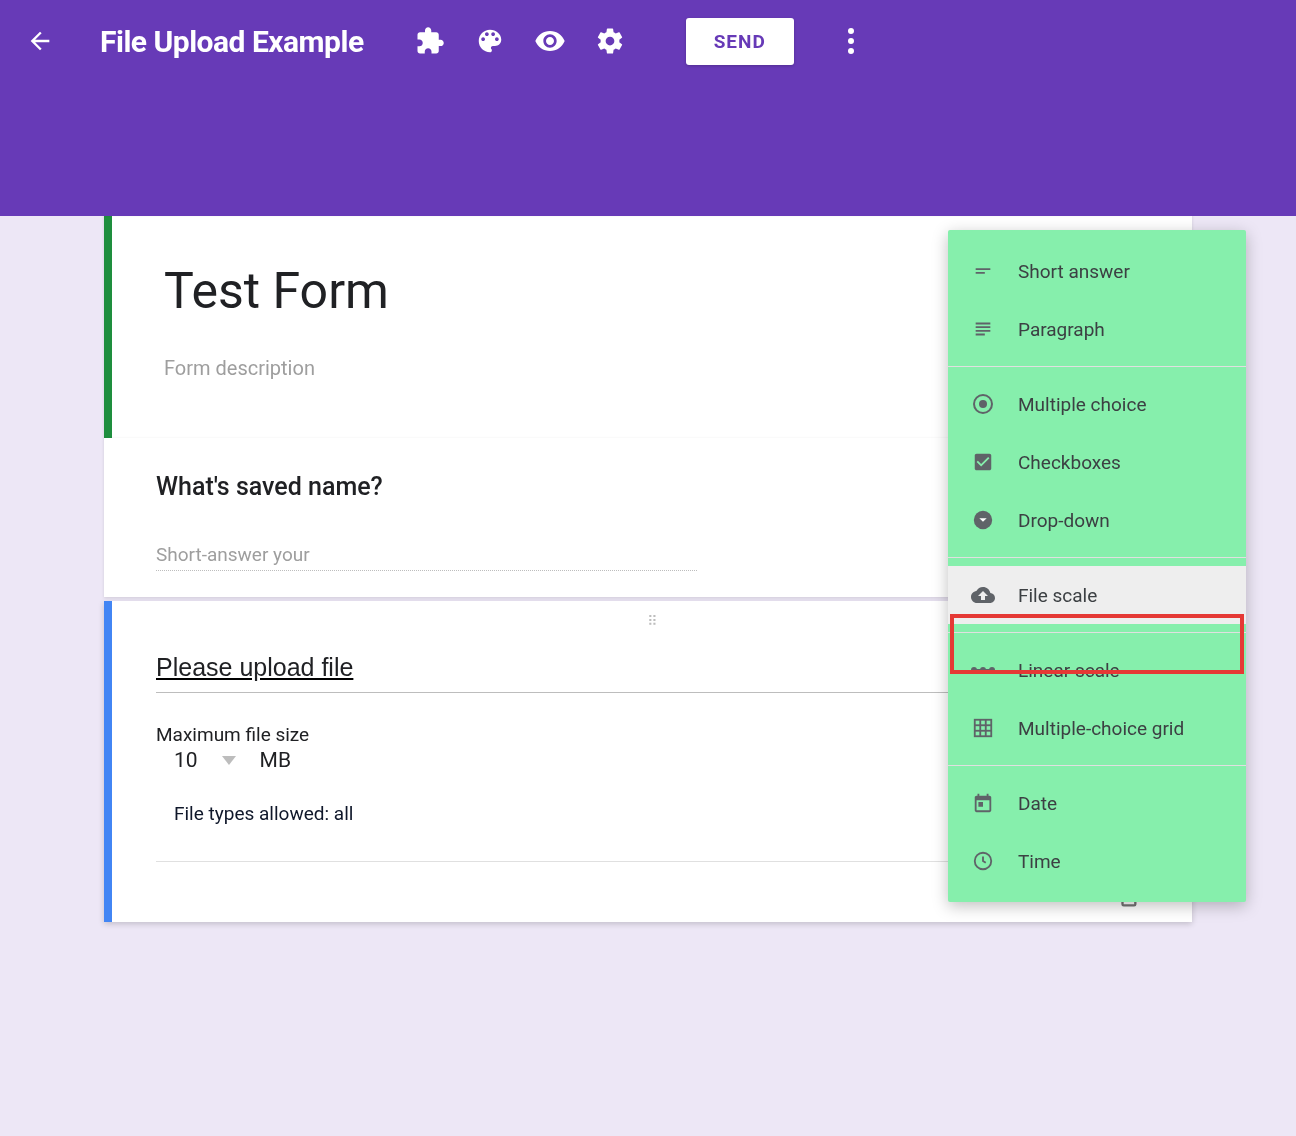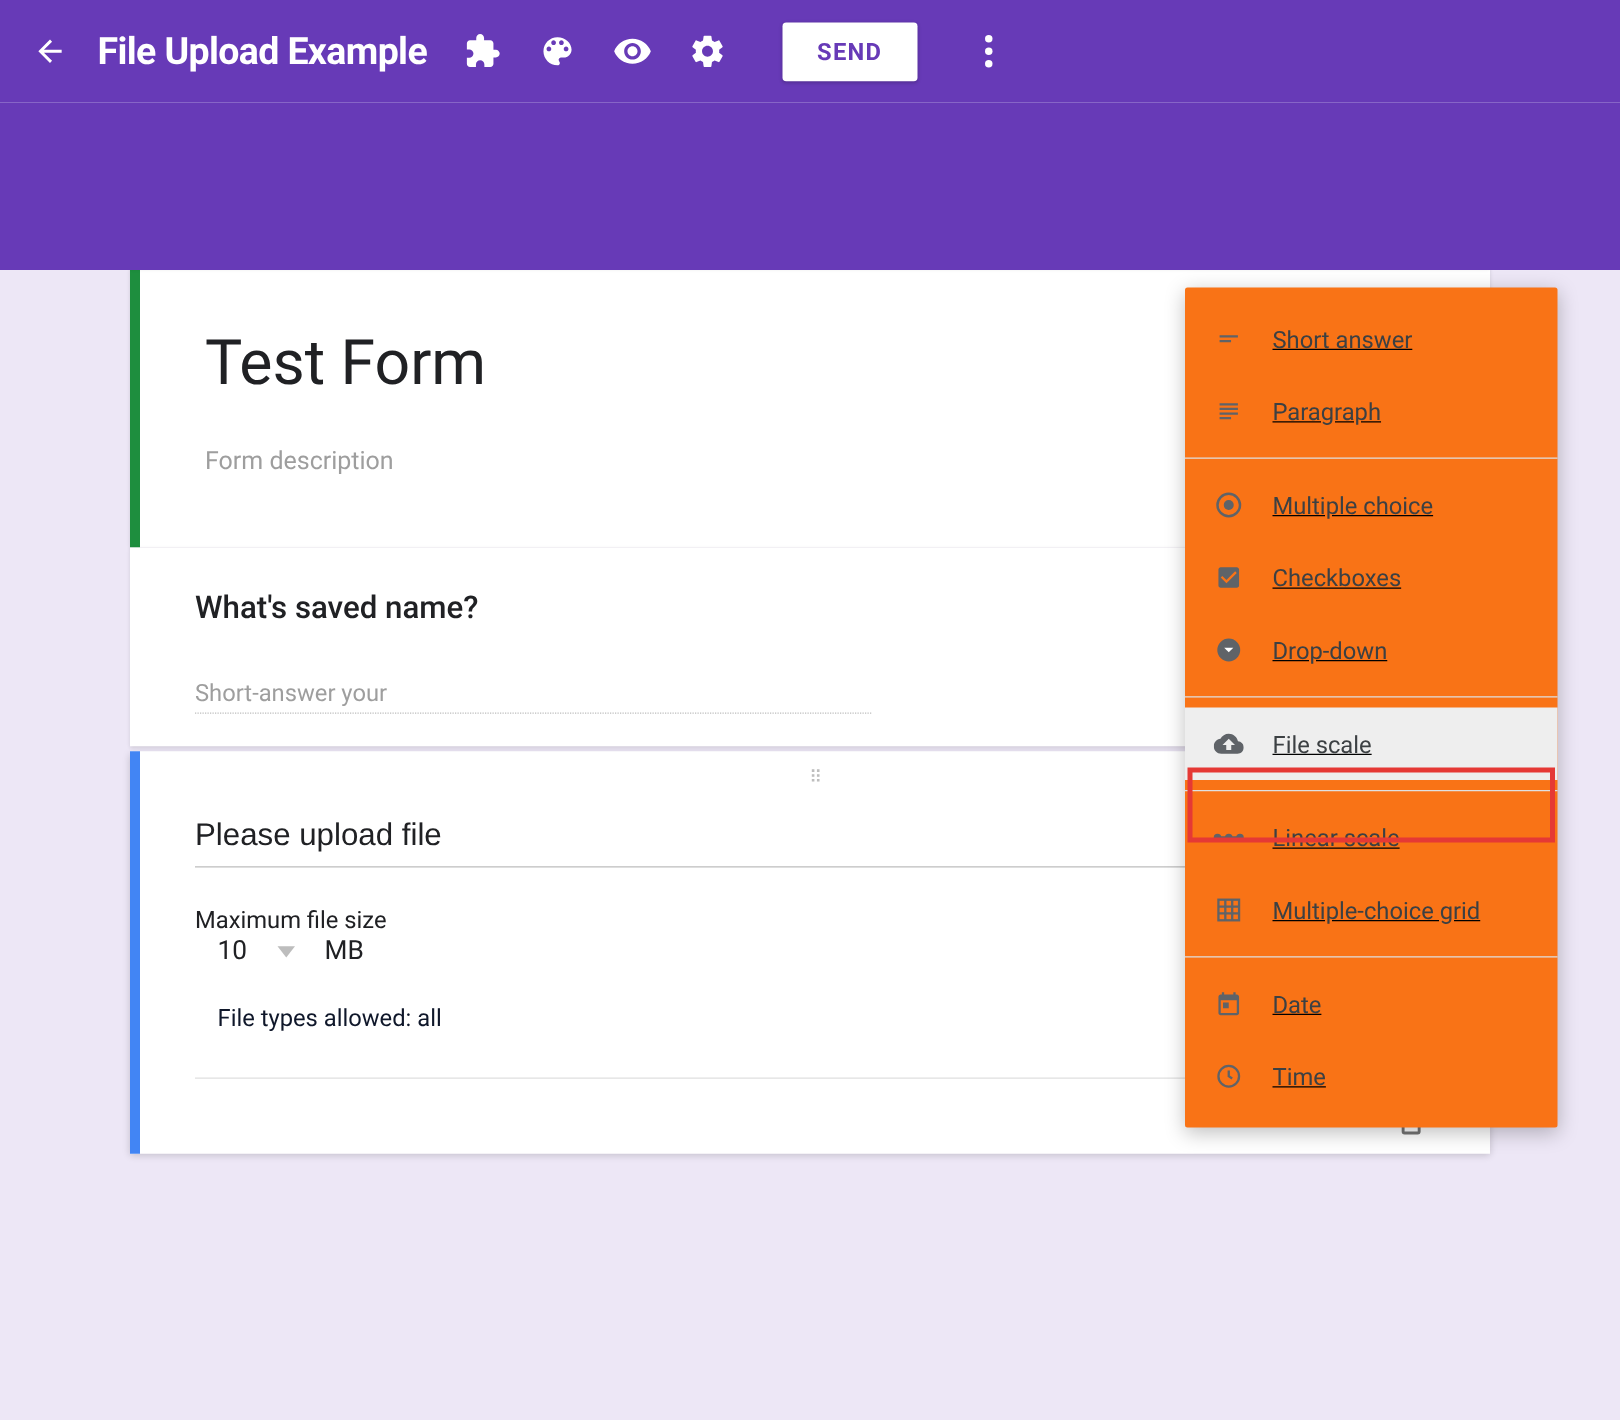--- a/index.html
+++ b/index.html
@@ -13,20 +13,21 @@
   }
   .header-bar {
     background: #673ab7;
     height: 82px;
     display: flex;
     align-items: center;
     padding: 0 20px;
     color: #fff;
     position: relative;
     z-index: 2;
+    gap: 22px;
   }
   .header-bar .back {
     width: 40px; height: 40px; display:flex;align-items:center;justify-content:center;
     margin-right: 18px; cursor:pointer;
   }
   .header-bar .title {
     font-size: 30px;
     font-weight: 700;
     margin-right: 28px;
     letter-spacing: -0.5px;
@@ -39,21 +40,21 @@
   }
   .header-icons { display:flex; align-items:center; gap: 28px; }
   .header-icons .icon { width:32px; height:32px; display:flex;align-items:center;justify-content:center; cursor:pointer; }
   .send-btn {
     background: #fff;
     color: #673ab7;
     font-weight: 700;
     font-size: 19px;
     padding: 12px 28px;
     border-radius: 3px;
-    margin-left: 16px;
+    margin-left: 32px;
     letter-spacing: 1px;
     box-shadow: 0 1px 3px rgba(0,0,0,0.2);
     cursor:pointer;
   }
   .more-vert { margin-left: 26px; cursor:pointer; display:flex; flex-direction:column; gap:4px; }
   .more-vert span { width:6px;height:6px;background:#fff;border-radius:50%; }
 
   .purple-band {
     background: #673ab7;
     height: 134px;
@@ -153,21 +154,21 @@
     margin-top: 4px;
   }
   .drag-handle {
     text-align:center;
     color:#bdbdbd;
     letter-spacing: 3px;
     font-size: 14px;
     margin-bottom: 18px;
     cursor: grab;
   }
-  .q2-row { display:flex; align-items:center; gap: 40px; margin-bottom: 30px; }
+  .q2-row { display:flex; align-items:center; gap: 40px; margin-bottom: 30px; text-decoration: underline; }
   .q2-title-input {
     font-size: 25px;
     color:#202124;
     border:none;
     border-bottom: 1px solid #bdbdbd;
     flex: 1;
     padding: 6px 0 10px;
     outline:none;
   }
   .image-btn {
@@ -188,26 +189,25 @@
   .divider { height:1px; background:#e0e0e0; margin-bottom: 16px; }
   .footer-actions { display:flex; justify-content:flex-end; gap: 28px; padding-right: 8px; }
   .footer-actions .act { width:36px;height:36px;display:flex;align-items:center;justify-content:center;cursor:pointer;color:#757575; }
 
   
   .type-menu {
     position: absolute;
     top: 230px;
     right: 50px;
     width: 298px;
-    background:#f97316;
+    background:#86efac;
     box-shadow: 0 4px 16px rgba(0,0,0,0.25);
     border-radius: 2px;
     z-index: 10;
     padding: 12px 0;
-    text-decoration: underline;
   }
   .menu-item {
     display:flex;
     align-items:center;
     gap: 22px;
     padding: 16px 22px;
     font-size: 19px;
     color:#3c4043;
     cursor:pointer;
   }

